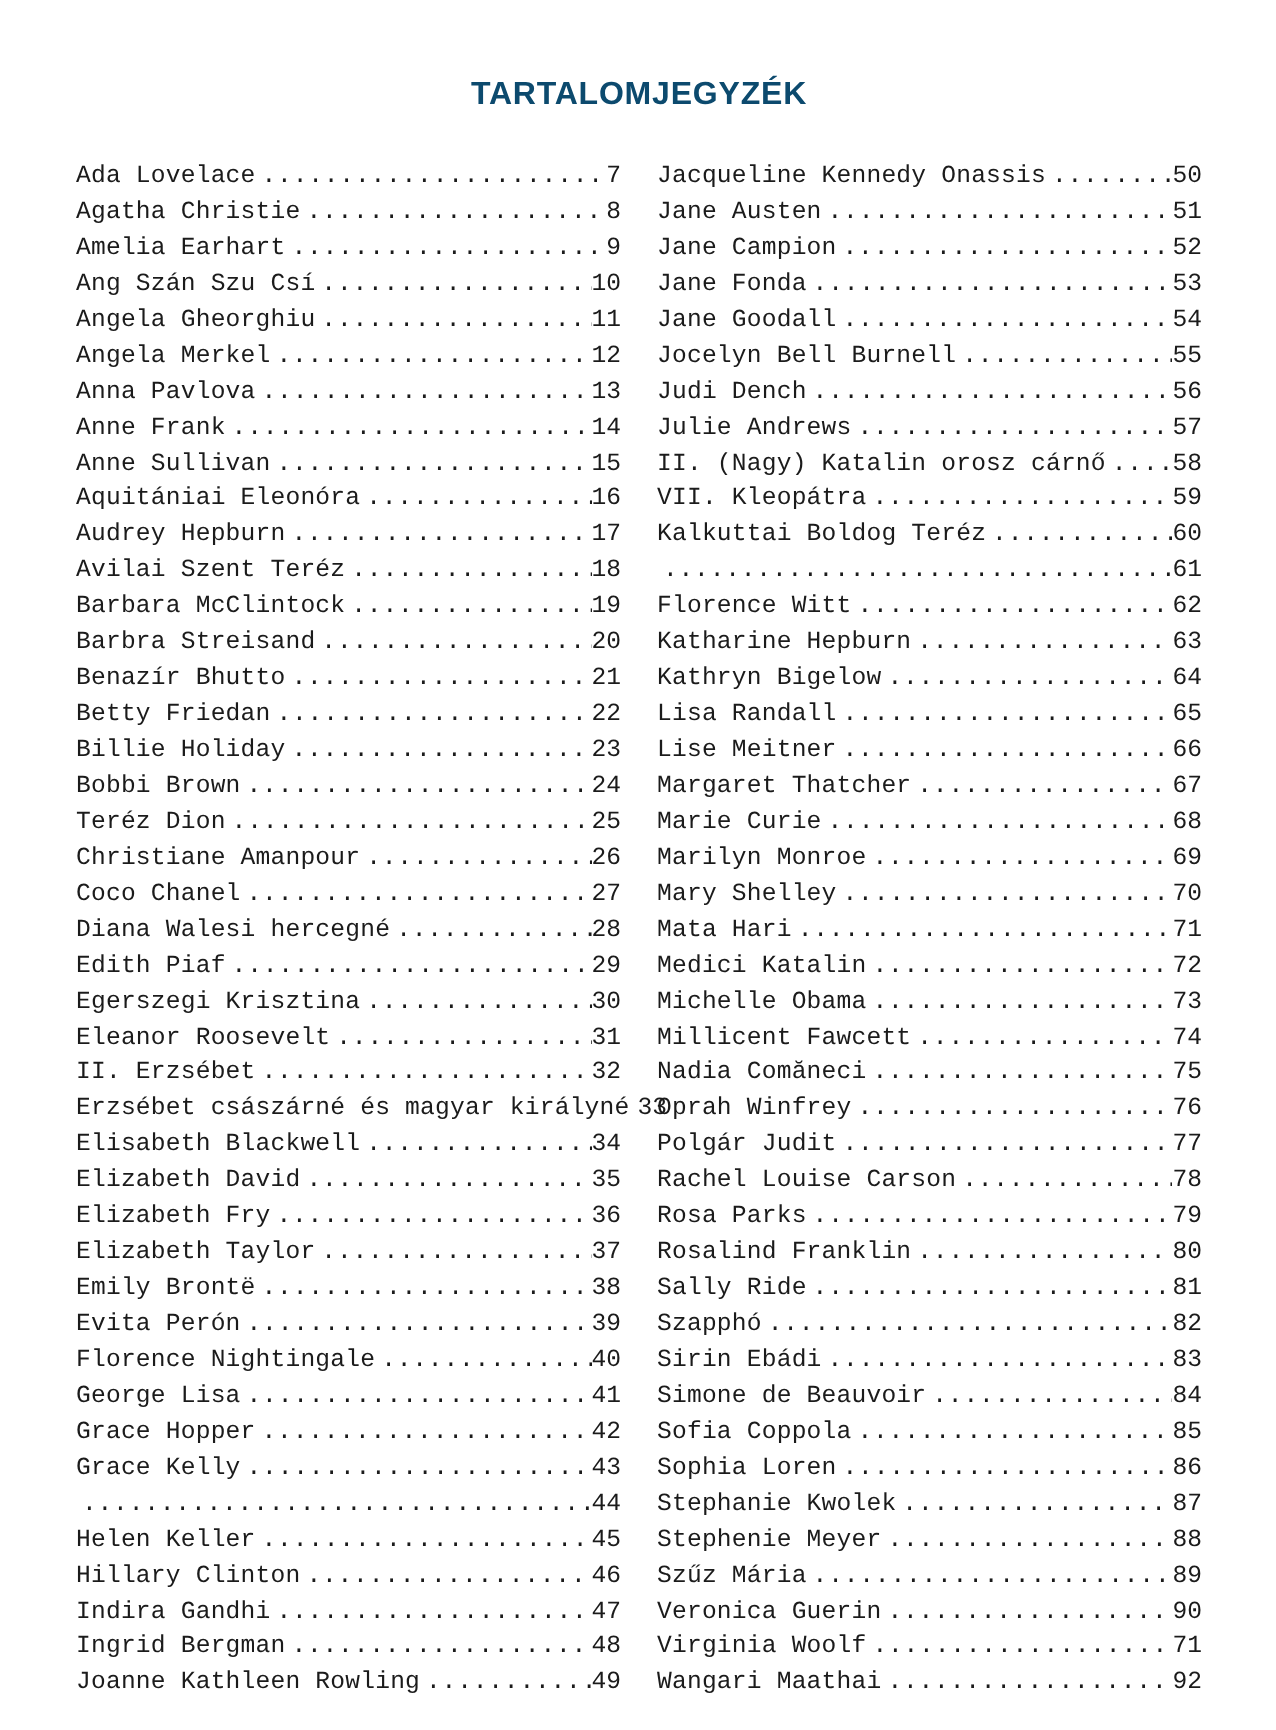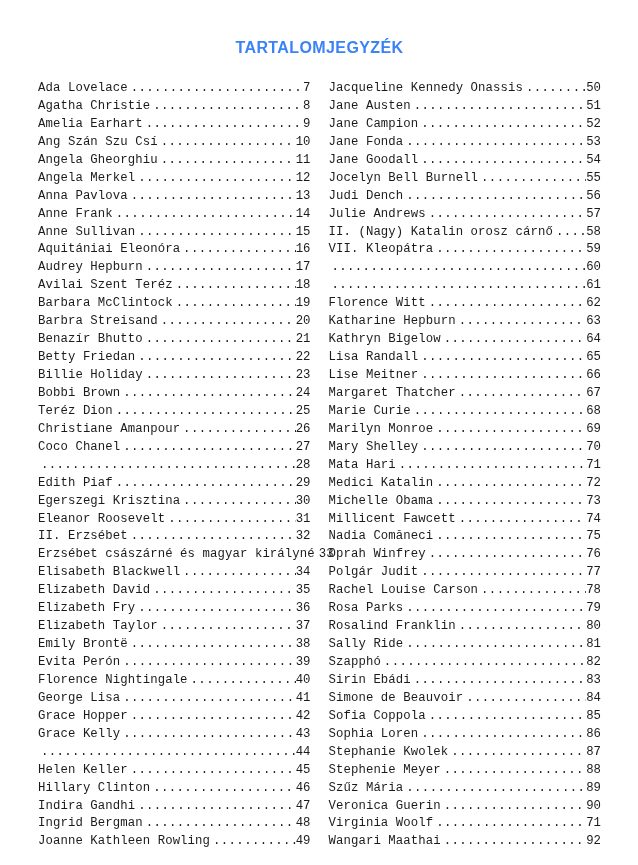--- a/index.html
+++ b/index.html
@@ -16,21 +16,21 @@
     height: 865px;
     padding: 38px 37px 0 38px;
     background: #ffffff;
   }
   .title {
     text-align: center;
     font-size: 16px;
     line-height: 20px;
     font-weight: 700;
     letter-spacing: 0.4px;
-    color: #3b82f6;
+    color: #0c4a6e;
     margin-bottom: 22px;
   }
   .columns {
     display: flex;
     gap: 18px;
     font-family: Liberation Mono, monospace;
   }
   .col {
     flex: 1 1 0;
     min-width: 0;
@@ -187,20 +187,21 @@
     <span class="num">26</span>
   </div>
 
   <div class="row">
     <span class="name">Coco Chanel</span>
     <span class="dots">..................................................................................................................................</span>
     <span class="num">27</span>
   </div>
 
   <div class="row">
+    <span class="name">Diana Walesi hercegné</span>
     <span class="dots">..................................................................................................................................</span>
     <span class="num">28</span>
   </div>
 
   <div class="row">
     <span class="name">Edith Piaf</span>
     <span class="dots">..................................................................................................................................</span>
     <span class="num">29</span>
   </div>
 
@@ -378,20 +379,21 @@
     <span class="num">58</span>
   </div>
 
   <div class="row">
     <span class="name">VII. Kleopátra</span>
     <span class="dots">..................................................................................................................................</span>
     <span class="num">59</span>
   </div>
 
   <div class="row">
+    <span class="name">Kalkuttai Boldog Teréz</span>
     <span class="dots">..................................................................................................................................</span>
     <span class="num">60</span>
   </div>
 
   <div class="row">
     <span class="dots">..................................................................................................................................</span>
     <span class="num">61</span>
   </div>
 
   <div class="row">

